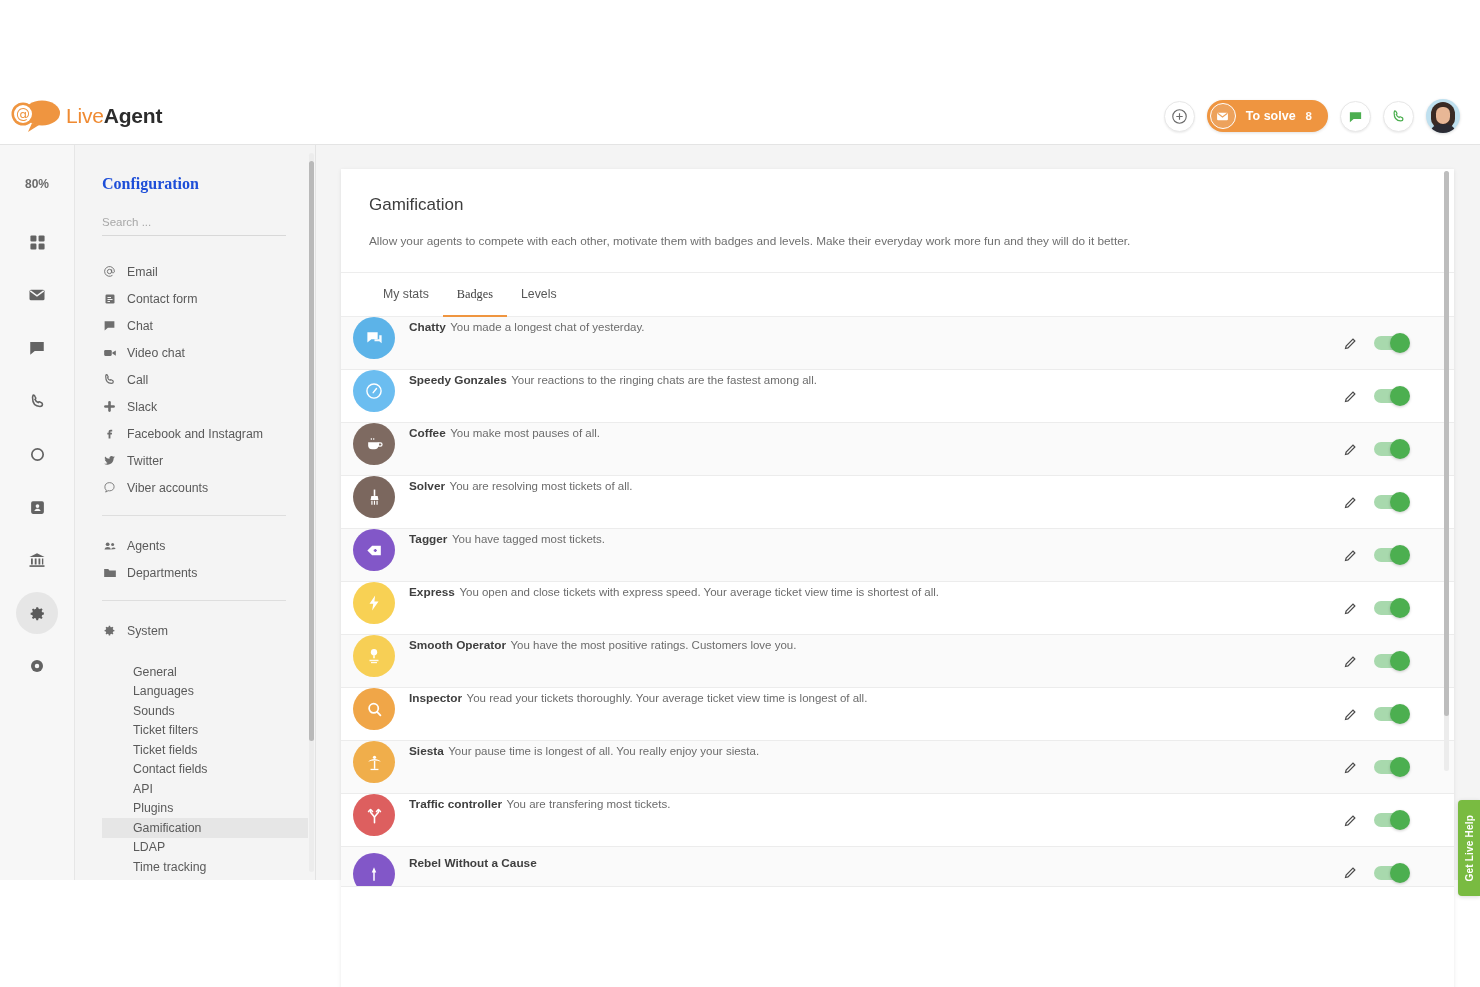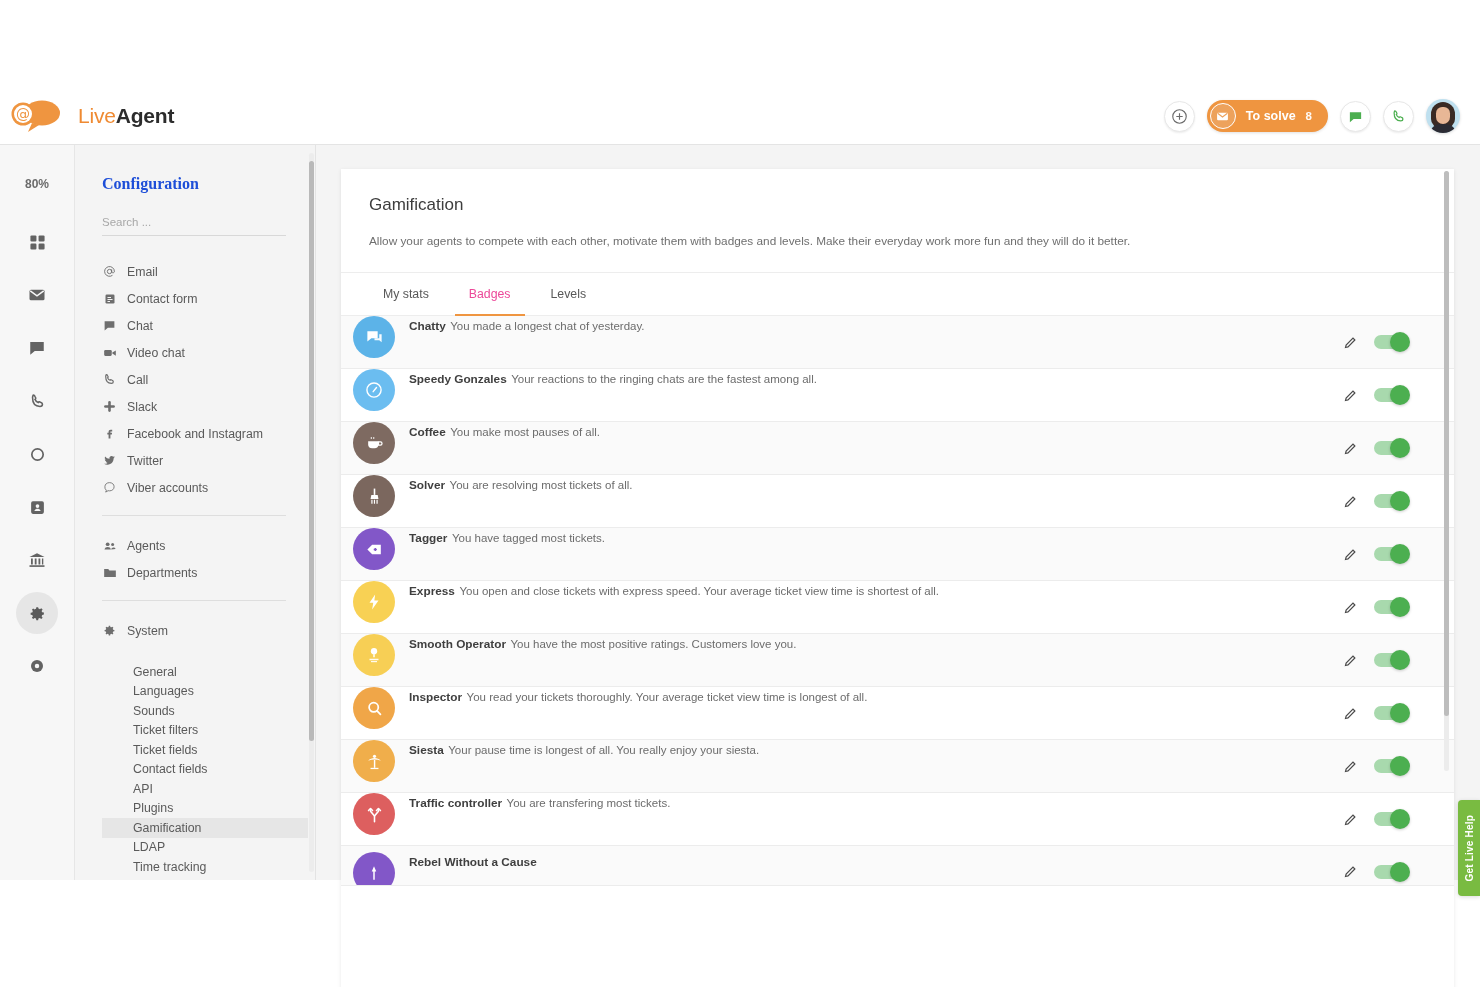--- a/index.html
+++ b/index.html
@@ -14,21 +14,21 @@
 
   
   .topbar {
     position: absolute; left: 0; top: 88px; width: 1480px; height: 57px;
     background: #ffffff; display: flex; align-items: center;
     border-bottom: 1px solid #e4e4e4;
   }
   .logo { display: flex; align-items: center; margin-left: 8px; }
   .logo-mark { position: relative; width: 56px; height: 34px; }
   .logo-mark svg { display: block; }
-  .logo-text { font-size: 21px; letter-spacing: -0.2px; margin-left: 14px; }
+  .logo-text { font-size: 21px; letter-spacing: -0.2px; margin-left: 2px; }
   .logo-text .live { color: #ef8a32; font-weight: 400; }
   .logo-text .agent { color: #2c2c2c; font-weight: 700; }
 
   .topbar-right {
     margin-left: auto; display: flex; align-items: center; gap: 12px; margin-right: 20px;
   }
   .round-btn {
     width: 31px; height: 31px; border-radius: 50%;
     background: #fff; border: 1px solid #e8e8e8;
     display: flex; align-items: center; justify-content: center;
@@ -118,28 +118,28 @@
   
   .main {
     position: absolute; left: 341px; top: 24px; width: 1113px; height: 856px;
     background: #ffffff; box-shadow: 0 1px 4px rgba(0,0,0,.09);
   }
   .main-head { padding: 26px 28px 22px 28px; }
   .main-title { font-size: 17px; color: #3d3d3d; font-weight: 400; margin-bottom: 18px; }
   .main-desc { font-size: 11.8px; color: #6f6f6f; line-height: 1.45; }
 
   .tabs {
-    display: flex; gap: 12px; border-top: 1px solid #ededed; border-bottom: 1px solid #ededed;
+    display: flex; gap: 0; border-top: 1px solid #ededed; border-bottom: 1px solid #ededed;
     padding: 0 28px;
   }
   .tab {
     font-size: 12.3px; color: #585858; padding: 14px 14px 13px 14px;
     border-bottom: 2.5px solid transparent; margin-bottom: -1px;
   }
-  .tab.active { color: #ec4899; border-bottom-color: #ef9540; }
+  .tab.active { color: #404040; border-bottom-color: #ef9540; font-family: Liberation Serif, serif; }
 
   
   .badge-list { position: relative; }
   .badge-row {
     display: flex; height: 53px;
     border-bottom: 1px solid #ececec; padding: 0 16px 0 12px;
   }
   .badge-row.alt { background: #fafafa; }
   .badge-ico {
     width: 42px; height: 42px; border-radius: 50%; flex: 0 0 42px;

